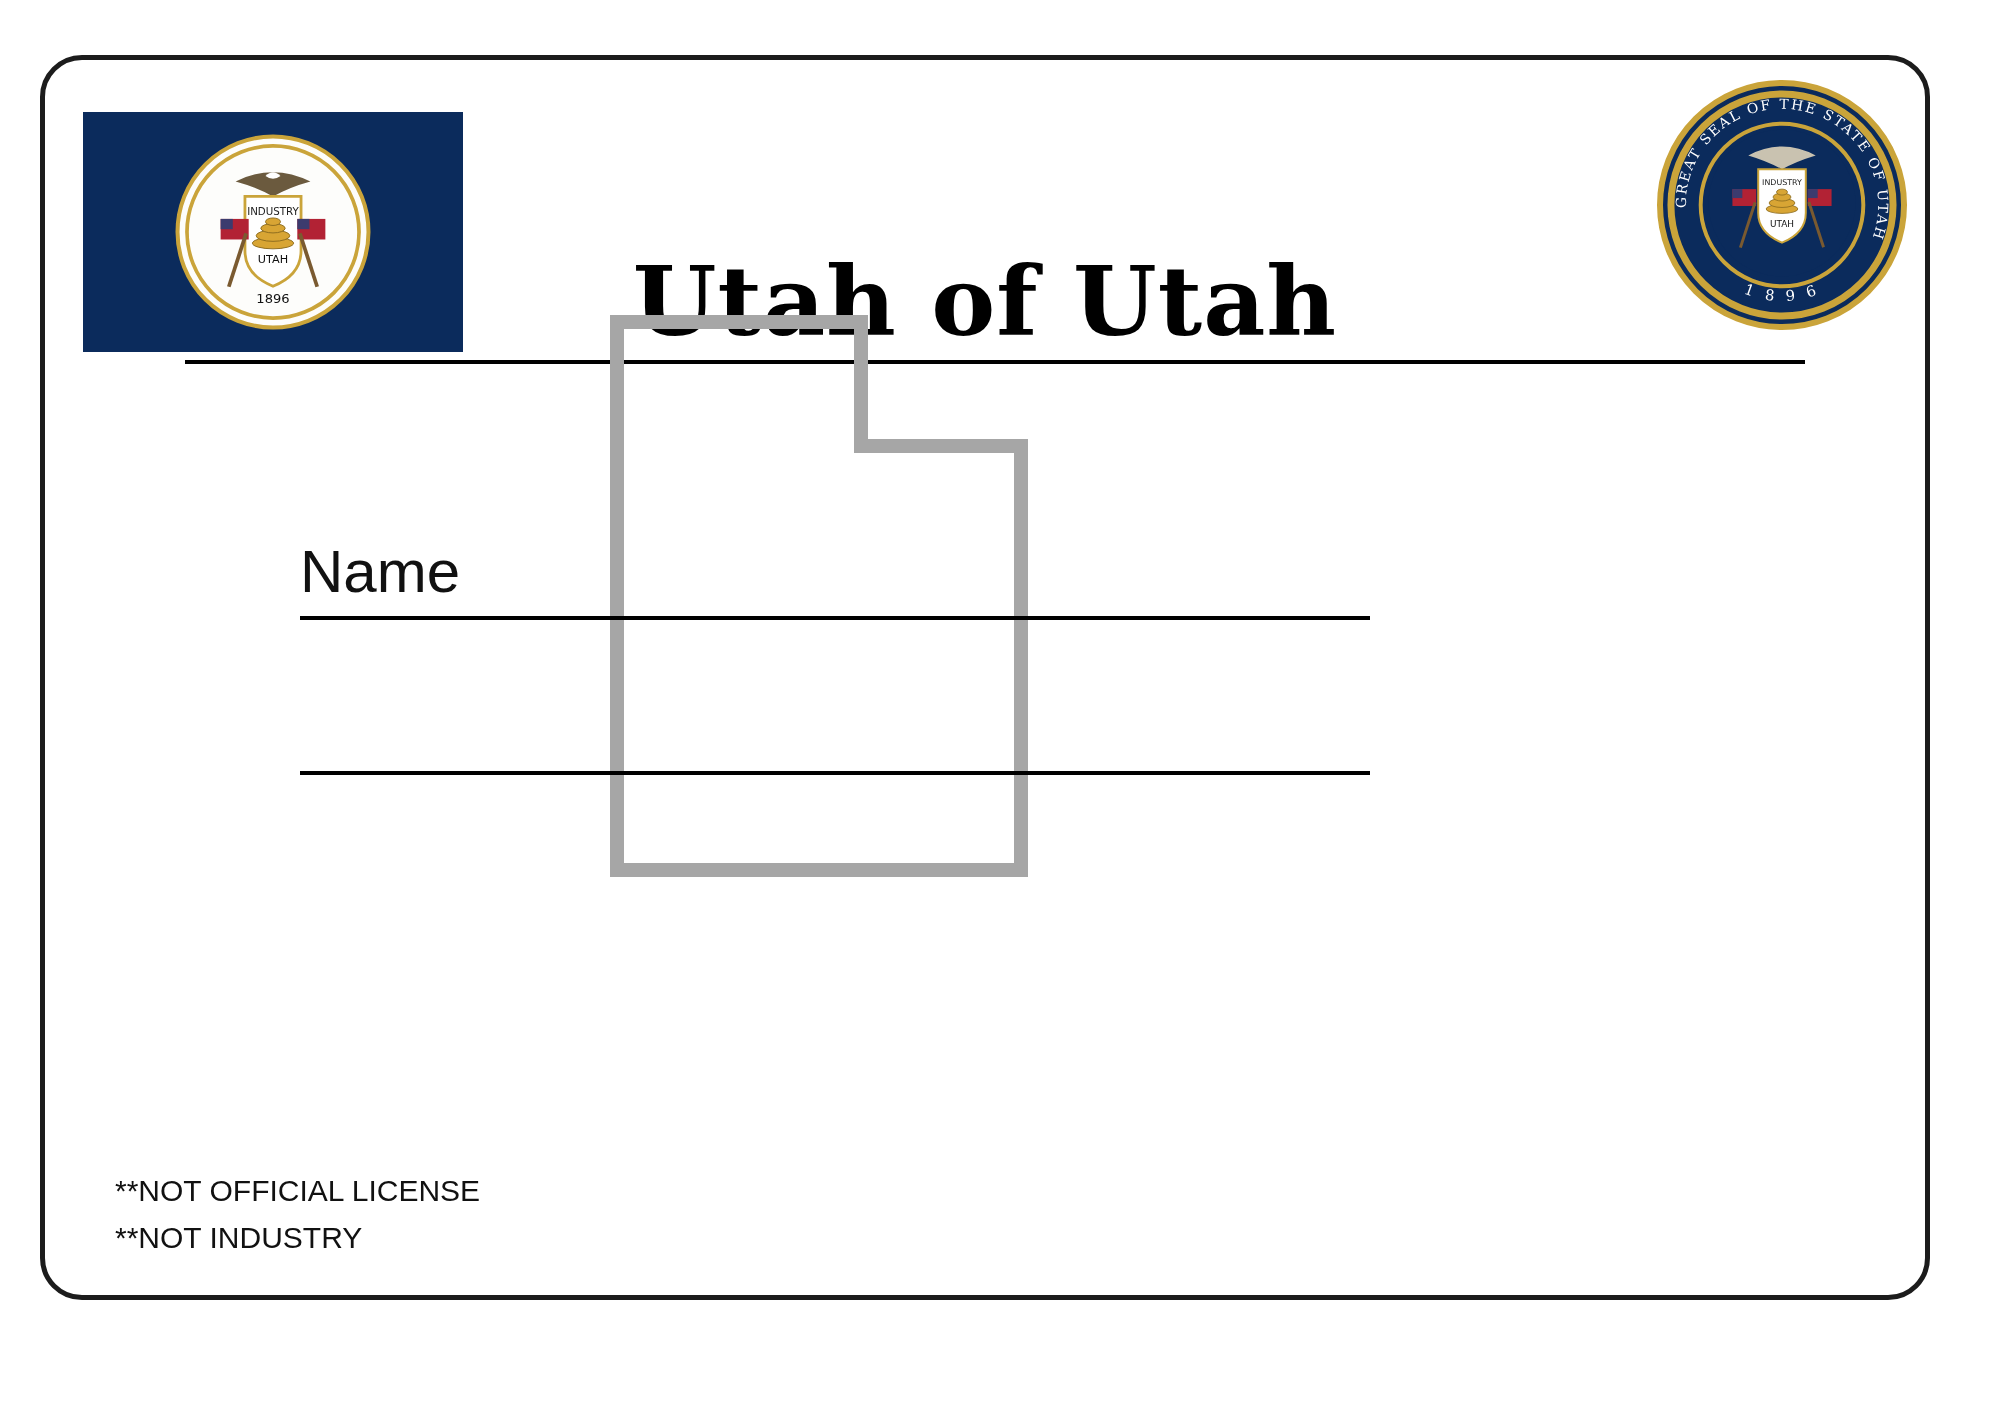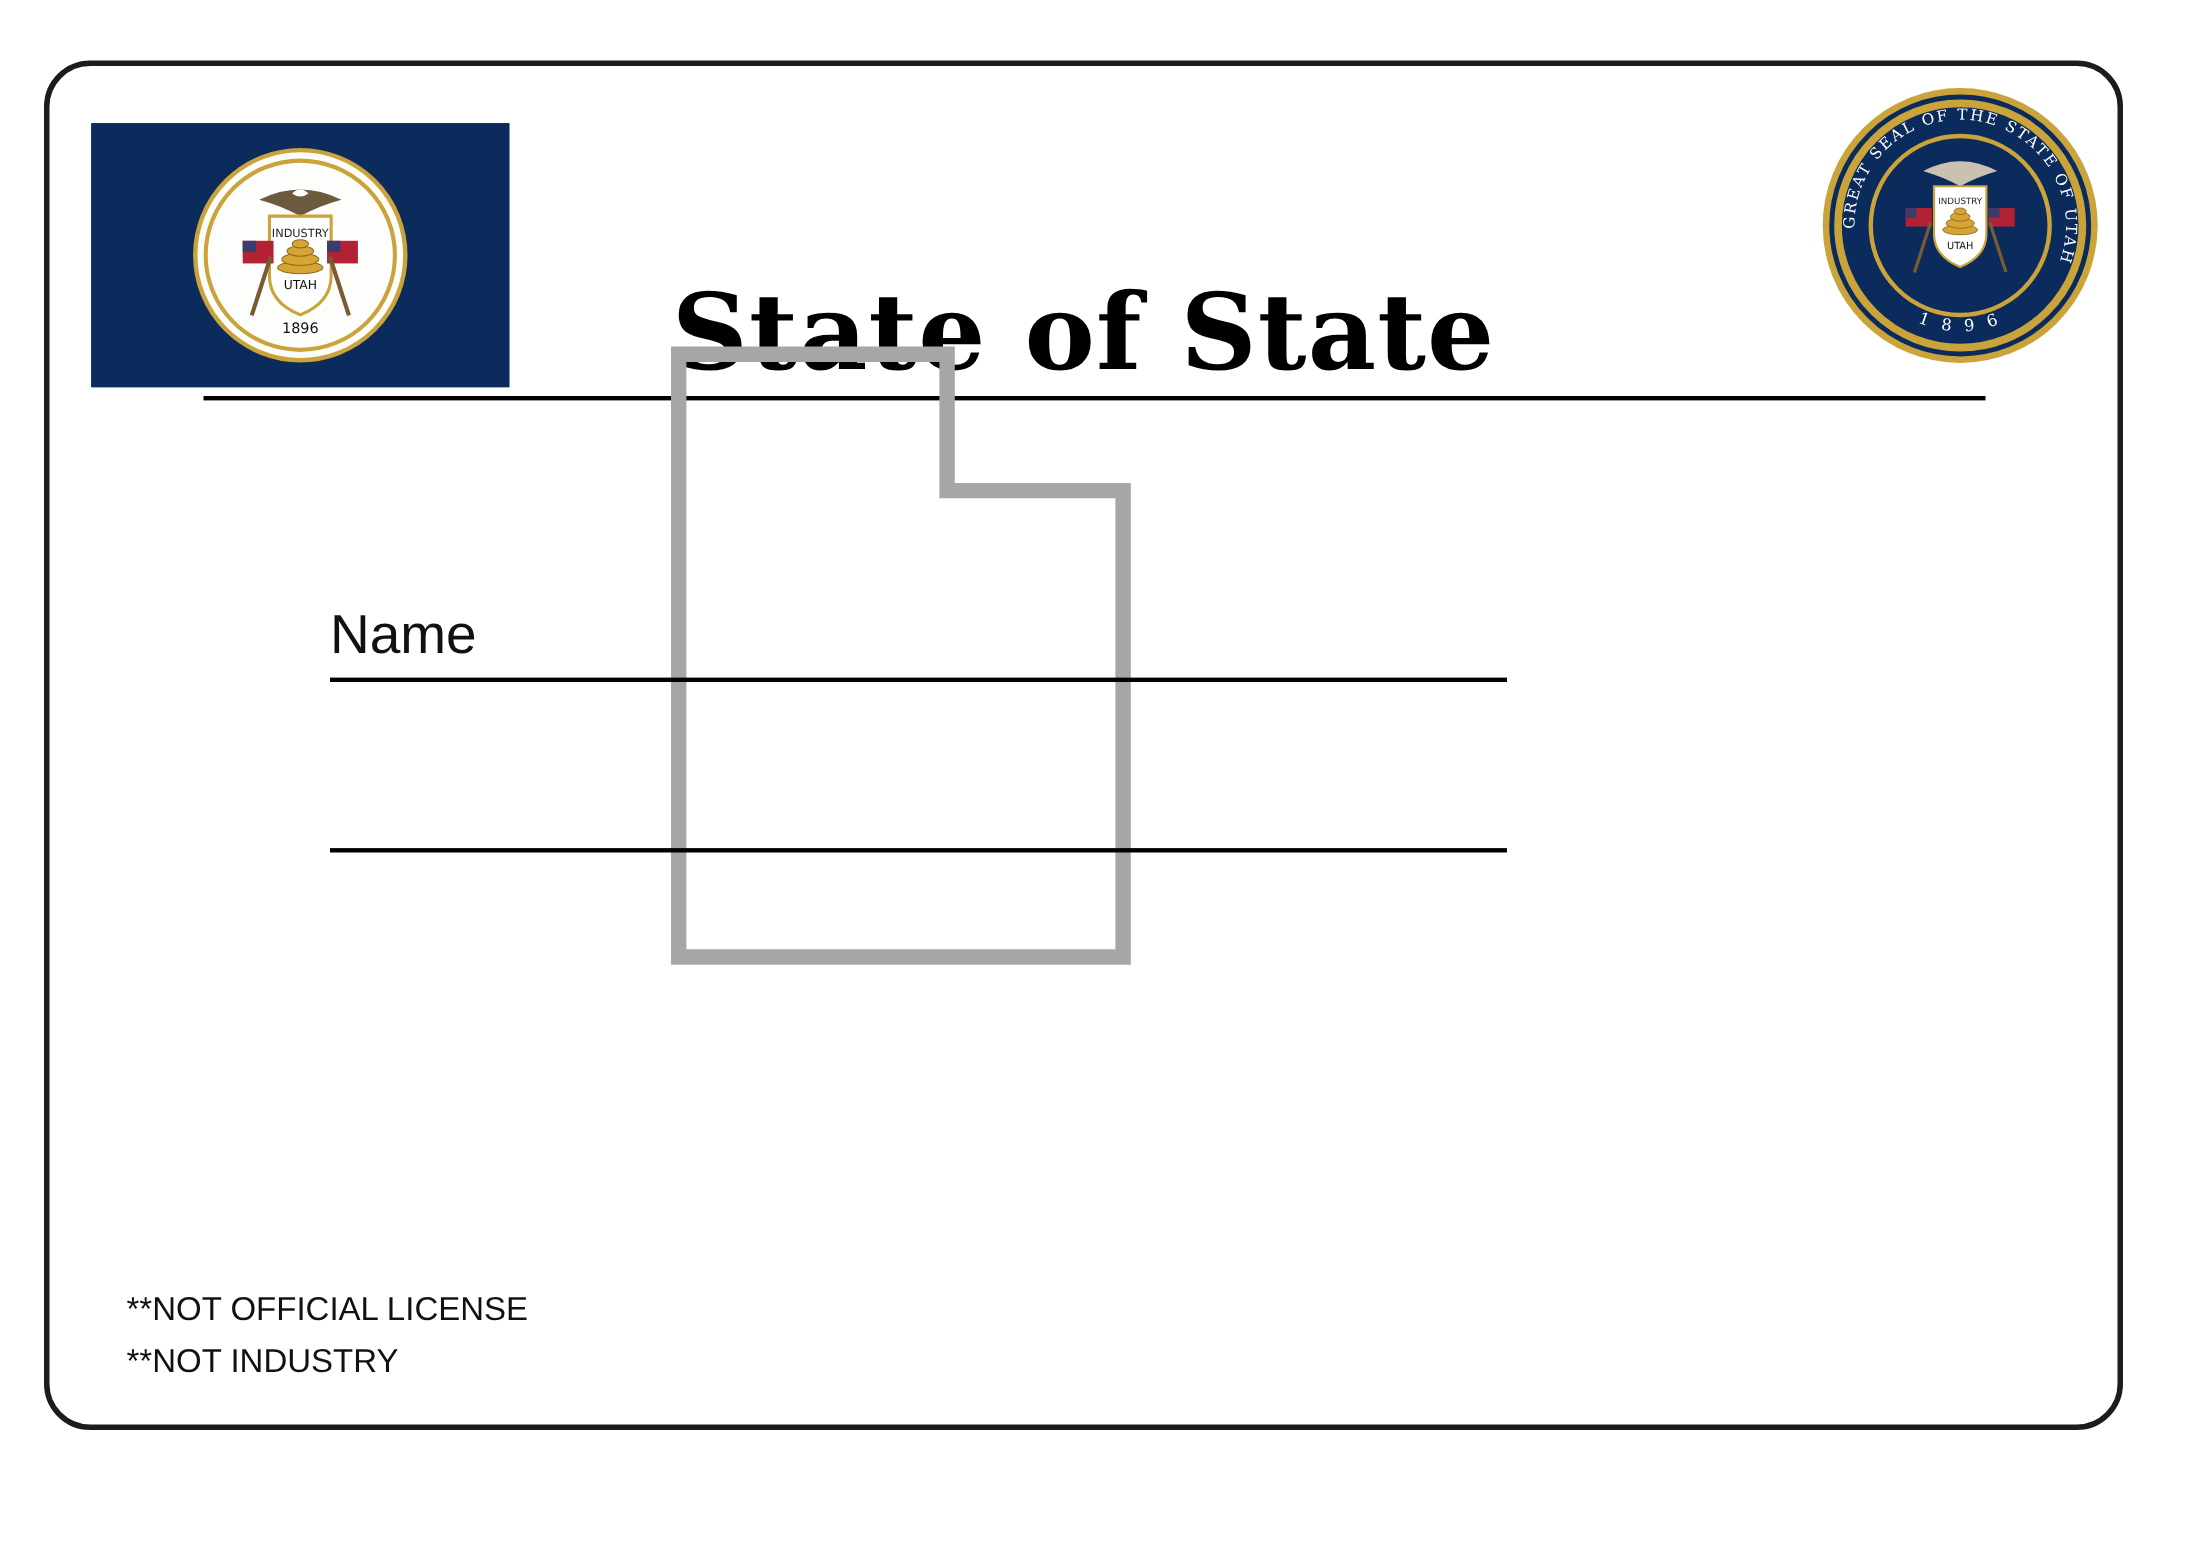--- a/index.html
+++ b/index.html
@@ -119,21 +119,21 @@
     width: 1070px;
   }
   .field {
     position: relative;
     height: 155px;
   }
   .field-label {
     position: absolute;
     left: 0;
     bottom: 24px;
-    font-size: 50px;
+    font-size: 60px;
     color: #111111;
     font-family: "Liberation Sans", sans-serif;
     white-space: nowrap;
   }
   .field-line {
     position: absolute;
     left: 0;
     right: 0;
     bottom: 10px;
     height: 4px;
@@ -221,21 +221,21 @@
         <rect x="70" y="104" width="10" height="9" fill="#3c3b6e"></rect>
         <rect x="146" y="104" width="24" height="17" fill="#b22234"></rect>
         <rect x="146" y="104" width="10" height="9" fill="#3c3b6e"></rect>
         <rect x="84" y="116" width="3" height="48" transform="rotate(18 85 140)" fill="#7a5a30"></rect>
         <rect x="153" y="116" width="3" height="48" transform="rotate(-18 154 140)" fill="#7a5a30"></rect>
       </g>
     </svg>
   </div>
 
   <div class="title">
-    <span class="blackletter">State of State</span>
+    <span class="blackletter">Utah of Utah</span>
   </div>
   <div class="title-rule"></div>
 
   <div class="state-outline">
     <svg viewBox="0 0 280 315" xmlns="http://www.w3.org/2000/svg" aria-hidden="true">
       <path d="M6 6 H128 V68 H208 V280 H6 Z" fill="none" stroke="#a6a6a6" stroke-width="7"></path>
     </svg>
   </div>
 
   <div class="fields">

